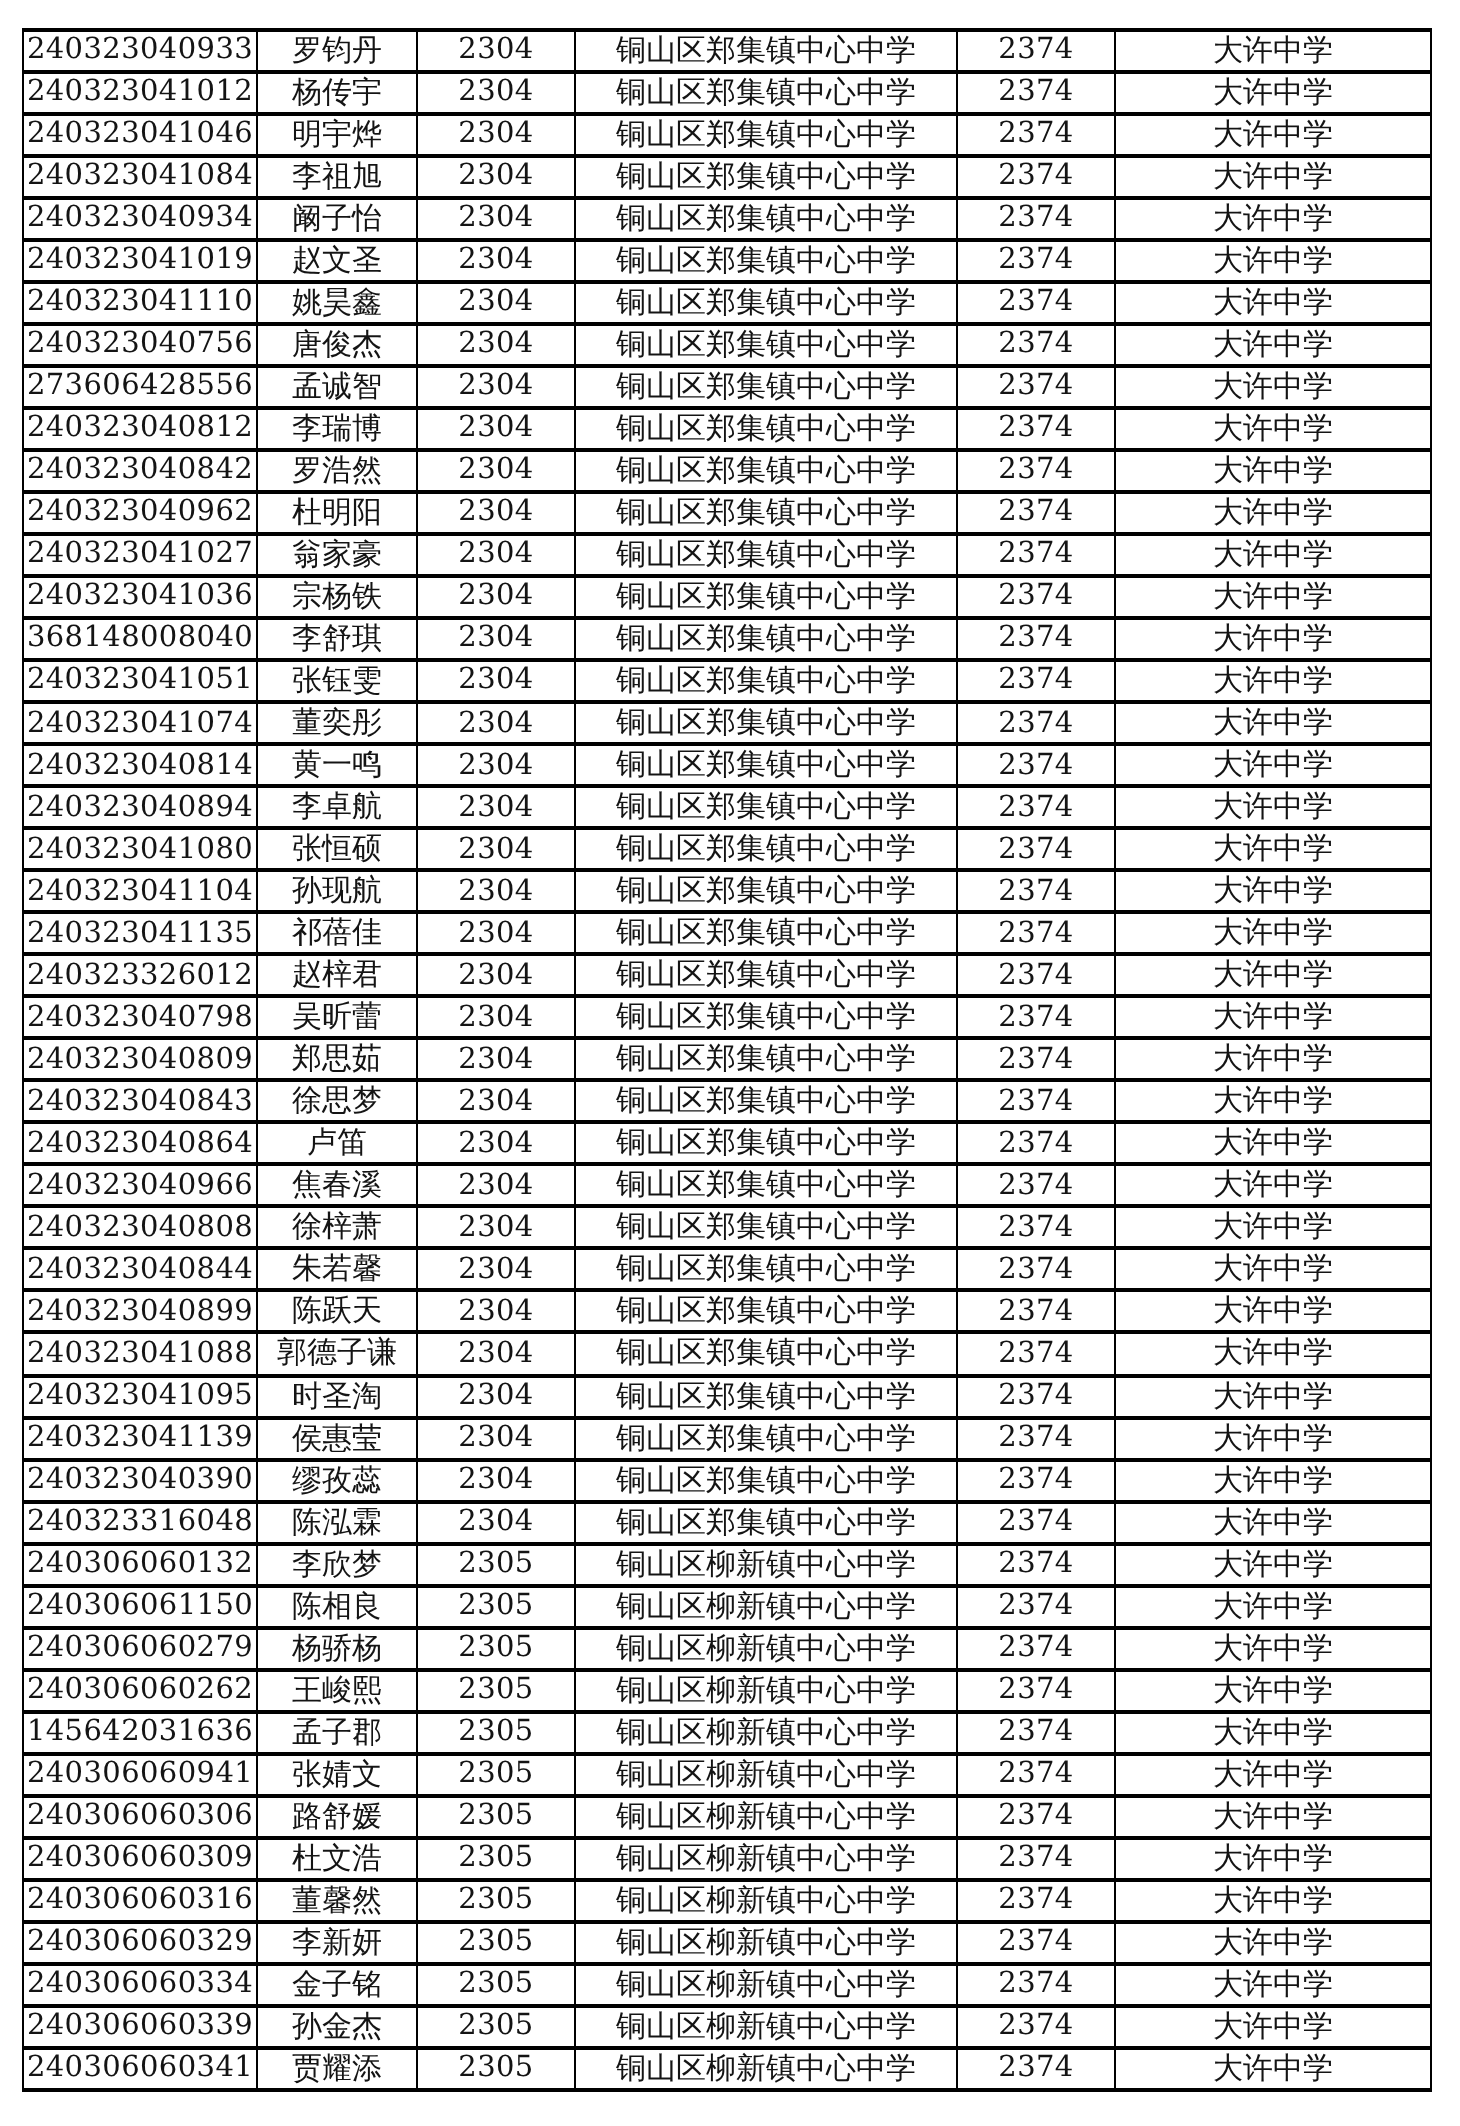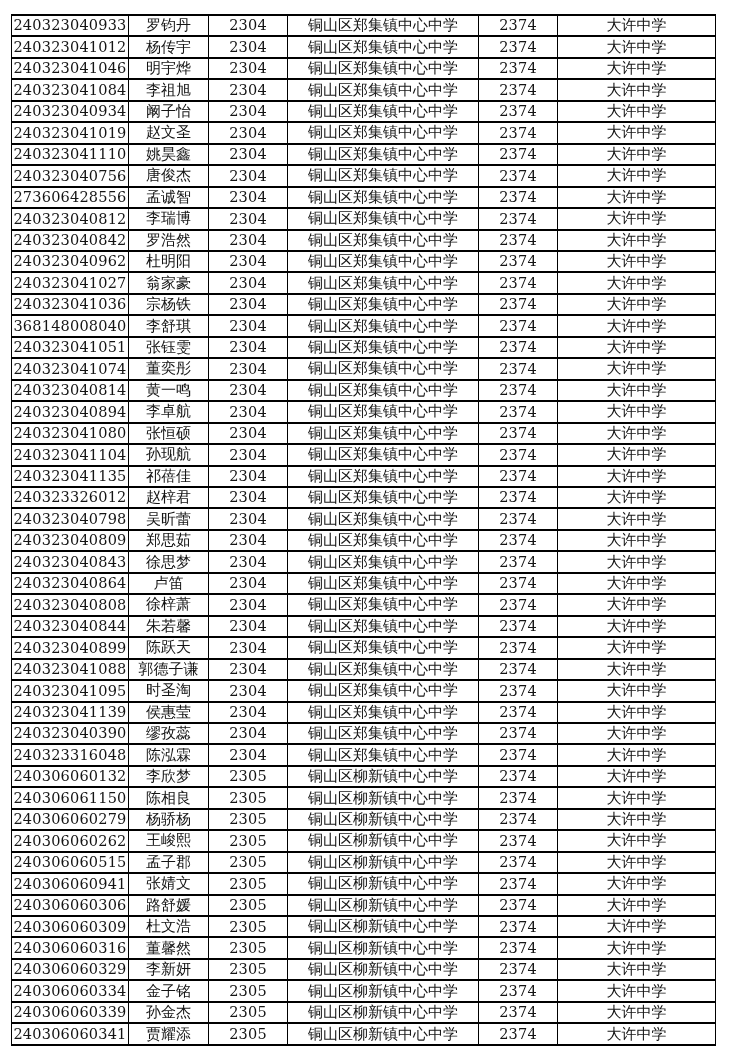--- a/index.html
+++ b/index.html
@@ -271,20 +271,28 @@
         </tr>
         <tr>
           <td class="num">240323040864</td>
           <td>卢笛</td>
           <td class="num">2304</td>
           <td>铜山区郑集镇中心中学</td>
           <td class="num">2374</td>
           <td>大许中学</td>
         </tr>
         <tr>
+          <td class="num">240323040966</td>
+          <td>焦春溪</td>
+          <td class="num">2304</td>
+          <td>铜山区郑集镇中心中学</td>
+          <td class="num">2374</td>
+          <td>大许中学</td>
+        </tr>
+        <tr>
           <td class="num">240323040808</td>
           <td>徐梓萧</td>
           <td class="num">2304</td>
           <td>铜山区郑集镇中心中学</td>
           <td class="num">2374</td>
           <td>大许中学</td>
         </tr>
         <tr>
           <td class="num">240323040844</td>
           <td>朱若馨</td>
@@ -367,21 +375,21 @@
         </tr>
         <tr>
           <td class="num">240306060262</td>
           <td>王峻熙</td>
           <td class="num">2305</td>
           <td>铜山区柳新镇中心中学</td>
           <td class="num">2374</td>
           <td>大许中学</td>
         </tr>
         <tr>
-          <td class="num">240306060515</td>
+          <td class="num">145642031636</td>
           <td>孟子郡</td>
           <td class="num">2305</td>
           <td>铜山区柳新镇中心中学</td>
           <td class="num">2374</td>
           <td>大许中学</td>
         </tr>
         <tr>
           <td class="num">240306060941</td>
           <td>张婧文</td>
           <td class="num">2305</td>

